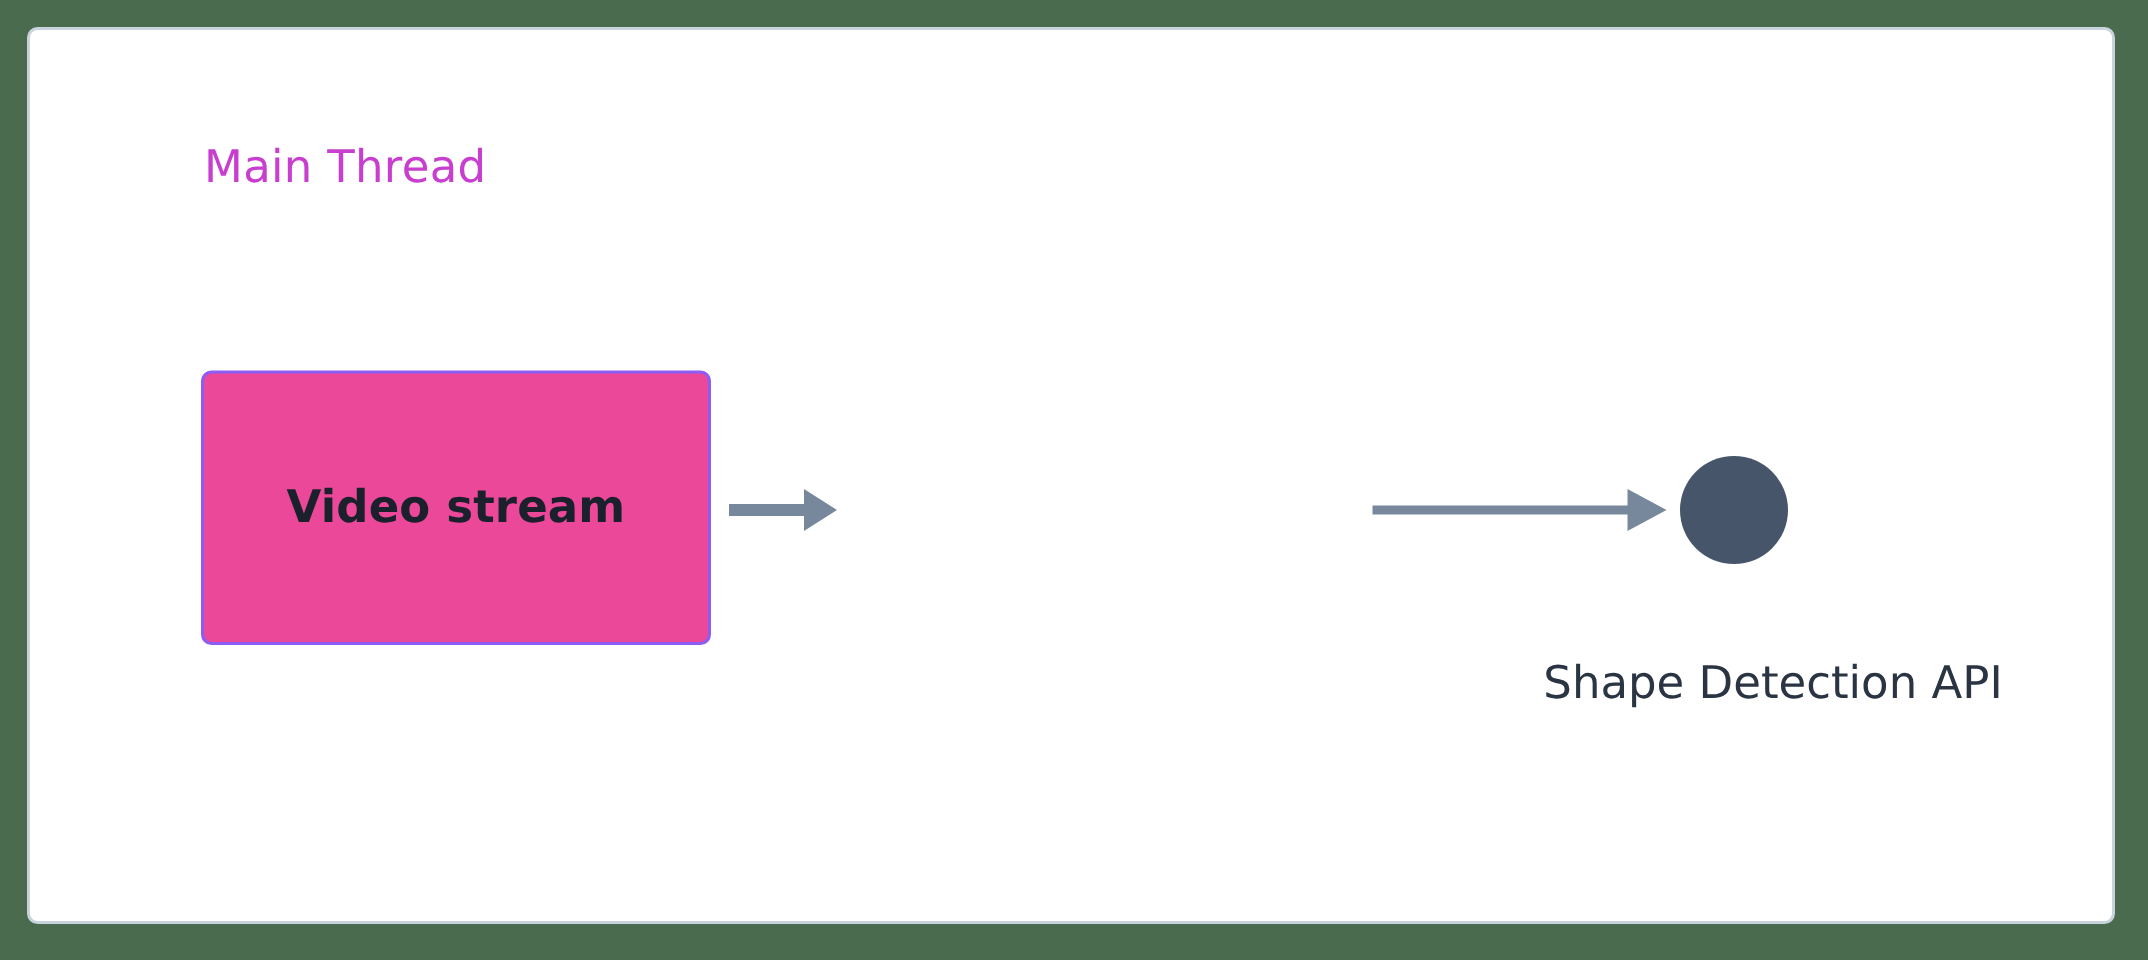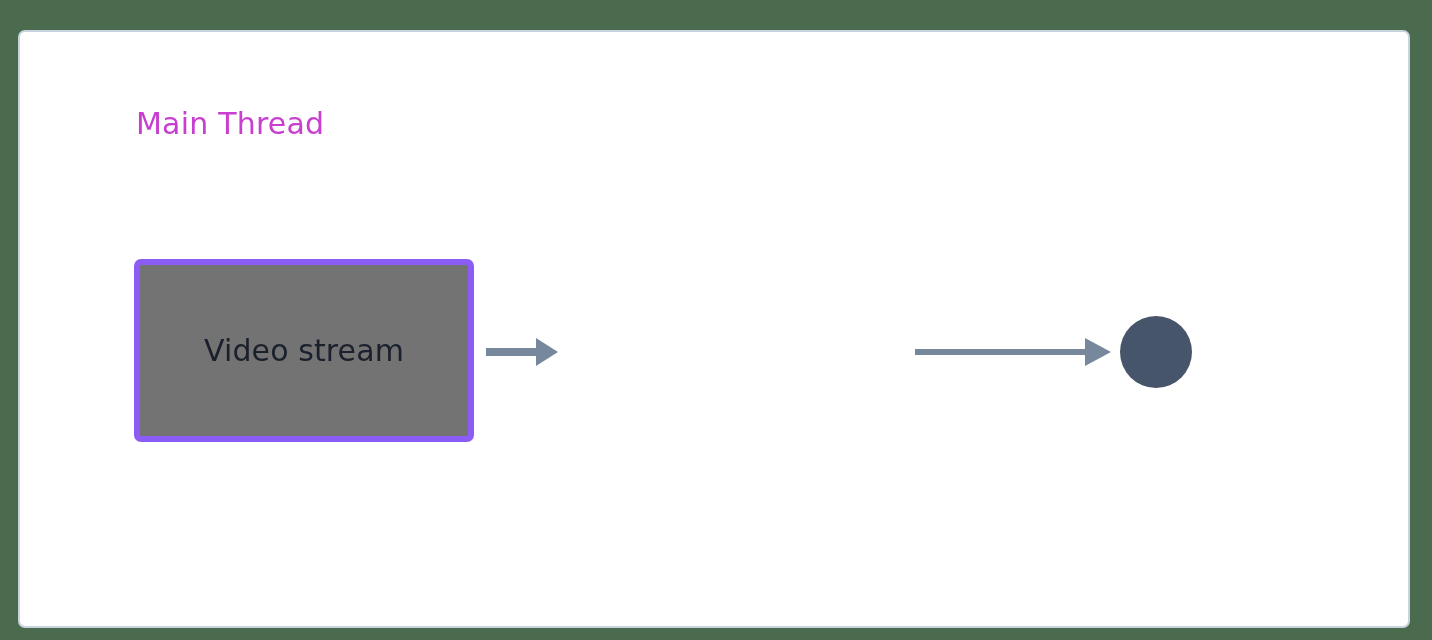--- a/index.html
+++ b/index.html
@@ -11,21 +11,20 @@
     height: 640px;
     background: #4a6b4d;
     font-family: "DejaVu Sans", sans-serif;
     overflow: hidden;
   }
 
   #stage {
     position: relative;
     width: 1432px;
     height: 557px;
-    margin-top: 12px;
   }
 
   
   .panel {
     position: absolute;
     left: 18px;
     top: 18px;
     width: 1392px;
     height: 598px;
     box-sizing: border-box;
@@ -43,26 +42,27 @@
     line-height: 38px;
     color: #c83fd0;
     letter-spacing: 0.2px;
     white-space: nowrap;
   }
 
   
   .node-box {
     position: absolute;
     box-sizing: border-box;
-    background: #737373;
-    border: 6px solid #8b5cf6;
+    background: #ec4899;
+    border: 2px solid #8b5cf6;
     border-radius: 7px;
     display: flex;
     align-items: center;
     justify-content: center;
+    font-weight: bold;
   }
   .node-box .node-label {
     font-size: 30px;
     line-height: 36px;
     color: #1a202c;
     white-space: nowrap;
     letter-spacing: 0.1px;
   }
 
   #box-video {
@@ -137,15 +137,16 @@
       <path d="M 2 16 L 52 16 L 52 6 L 74 20 L 52 34 L 52 24 L 2 24 Z" fill="#78889c"></path>
     </svg>
 
 
     <svg class="arrow" id="arrow-2" viewBox="0 0 200 36">
       <path d="M 2 15 L 172 15 L 172 4 L 198 18 L 172 32 L 172 21 L 2 21 Z" fill="#78889c"></path>
     </svg>
 
     <div id="api-circle"></div>
 
+    <div id="api-caption">Shape Detection API</div>
 
   </div>
 </div>
 
 </body></html>

